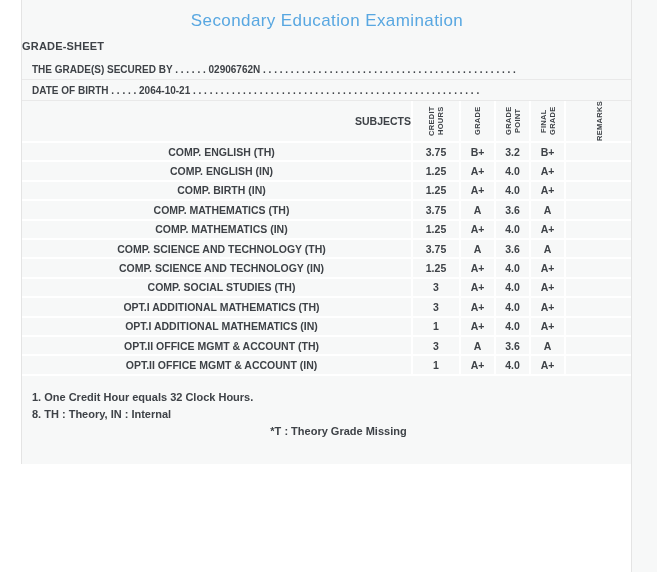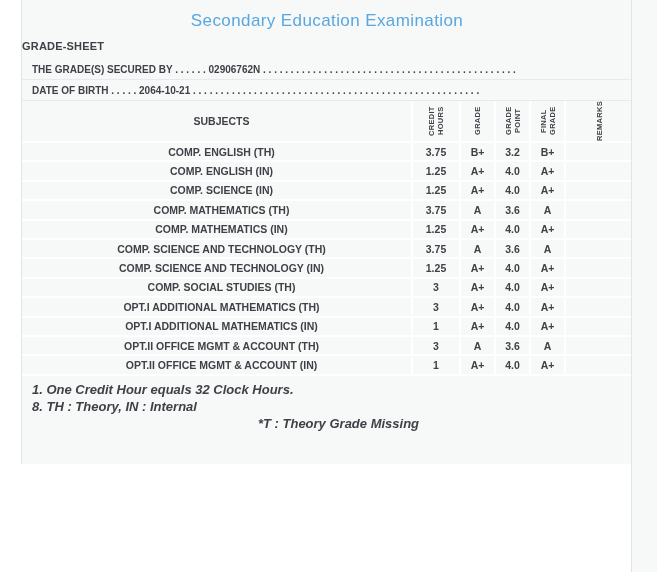--- a/index.html
+++ b/index.html
@@ -58,21 +58,21 @@
     color: #3e4247;
   }
   thead th {
     height: 38px;
     vertical-align: bottom;
     border-bottom: 2px solid #ffffff;
     border-right: 2px solid #ffffff;
     padding-bottom: 2px;
     overflow: visible;
   }
-  thead th.sub-h { text-align: center; padding-left: 10px; vertical-align: middle; }
+  thead th.sub-h { text-align: right; padding-left: 10px; vertical-align: middle; }
   thead th:last-child { border-right: none; }
   .rot {
     writing-mode: vertical-rl;
     transform: rotate(180deg);
     white-space: pre-line;
     font-size: 7.5px;
     line-height: 9px;
     height: 40px;
     margin: 0 auto;
     overflow: visible;
@@ -88,25 +88,24 @@
   tbody td:last-child { border-right: none; }
   .gpa-row {
     height: 28px; line-height: 28px;
     text-align: right;
     padding-right: 5px;
     border-bottom: 1px solid #e9e9e9;
     font-size: 10.5px; font-weight: bold;
     white-space: nowrap;
   }
   .notes {
-    margin-top: 5px;
+    margin-top: 13px;
     padding-left: 10px;
-    font-size: 13px;
+    font-size: 11px;
     font-weight: bold;
-    font-style: italic;
   }
   .note-line { line-height: 17px; white-space: nowrap; }
   .note-line.indent { padding-left: 13px; text-align: center; }
   .bottom-rule {
     position: absolute; left: 0; right: 0; top: 567px;
     border-top: 1px solid #e4e4e4;
   }
 </style>
 </head>
 <body>
@@ -174,21 +173,21 @@
         </tr>
         <tr>
           <td class="sub-cell">COMP. ENGLISH (IN)</td>
           <td>1.25</td>
           <td>A+</td>
           <td>4.0</td>
           <td>A+</td>
           <td></td>
         </tr>
         <tr>
-          <td class="sub-cell">COMP. SCIENCE (IN)</td>
+          <td class="sub-cell">COMP. BIRTH (IN)</td>
           <td>1.25</td>
           <td>A+</td>
           <td>4.0</td>
           <td>A+</td>
           <td></td>
         </tr>
         <tr>
           <td class="sub-cell">COMP. MATHEMATICS (TH)</td>
           <td>3.75</td>
           <td>A</td>

